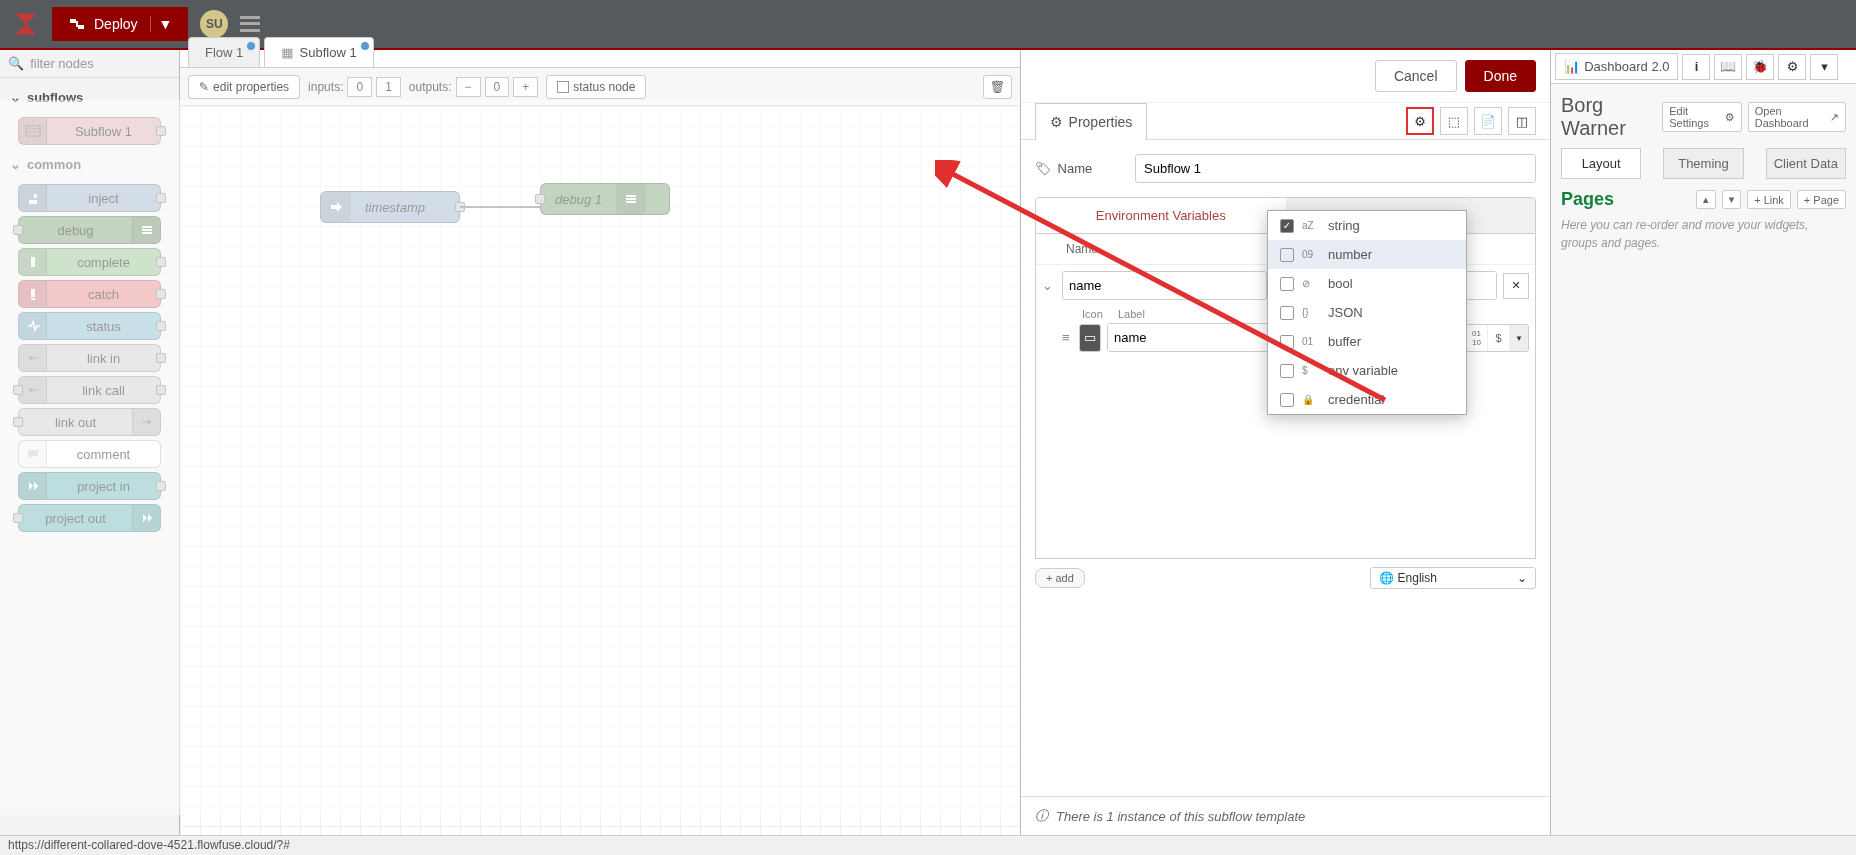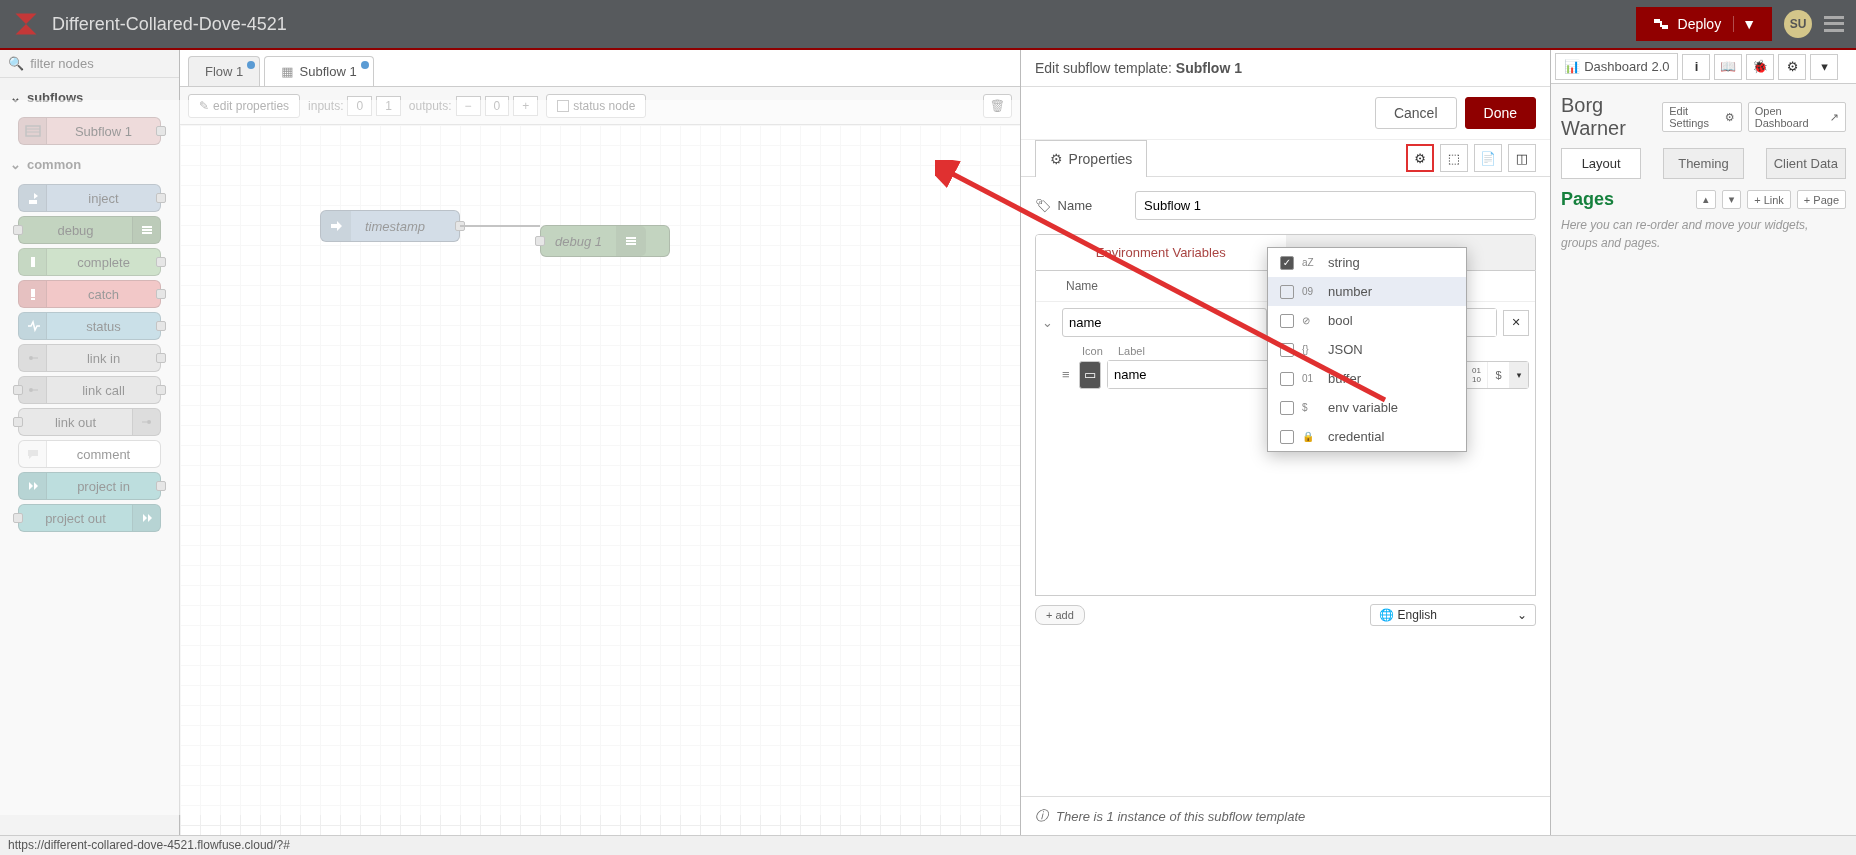--- a/index.html
+++ b/index.html
@@ -20,21 +20,21 @@
 .palette-scroll { flex: 1; overflow-y: auto; padding: 4px 0; position: relative; }
 .palette-category { padding: 8px 10px; font-weight: bold; color: #555; cursor: pointer; display: flex; align-items: center; gap: 6px; font-size: 13px; }
 .palette-node { margin: 4px 18px 4px 18px; height: 28px; border-radius: 6px; display: flex; align-items: center; font-size: 13px; color: #333; position: relative; border: 1px solid rgba(0,0,0,0.25); }
 .palette-node .pn-icon { width: 28px; height: 100%; display: flex; align-items: center; justify-content: center; border-right: 1px solid rgba(0,0,0,0.15); border-radius: 5px 0 0 5px; }
 .palette-node .pn-icon.r { border-left: 1px solid rgba(0,0,0,0.15); border-right: none; border-radius: 0 5px 5px 0; }
 .palette-node .pn-label { flex: 1; text-align: center; }
 .port { width: 10px; height: 10px; background: #ccc; border: 1px solid #888; border-radius: 2px; position: absolute; top: 50%; transform: translateY(-50%); }
 .port.left { left: -6px; }
 .port.right { right: -6px; }
 .workspace { flex: 1; position: relative; background: #fff; display: flex; flex-direction: column; }
-.tabs { height: 37px; border-bottom: 1px solid #ccc; display: flex; align-items: flex-end; padding: 0 8px; background: #fff; }
+.tabs { height: 18px; border-bottom: 1px solid #ccc; display: flex; align-items: flex-end; padding: 0 8px; background: #fff; }
 .tab { padding: 7px 16px; border: 1px solid #ccc; border-bottom: none; margin-right: 4px; background: #f0f0f0; color: #666; border-radius: 4px 4px 0 0; display: flex; align-items: center; gap: 6px; position: relative; }
 .tab.active { background: #fff; color: #555; }
 .tab-dot { width: 8px; height: 8px; background: #5a9bd4; border-radius: 50%; position: absolute; top: 4px; right: 4px; }
 .toolbar { height: 38px; border-bottom: 1px solid #ccc; display: flex; align-items: center; padding: 0 8px; gap: 8px; background: #f7f7f7; }
 .tool-btn { padding: 4px 10px; border: 1px solid #ccc; border-radius: 3px; background: #fff; font-size: 12px; color: #666; cursor: pointer; display: flex; align-items: center; gap: 4px; }
 .tool-group { display: flex; align-items: center; gap: 4px; }
 .tool-label { font-size: 12px; color: #888; }
 .tool-num { border: 1px solid #ccc; padding: 2px 8px; font-size: 12px; color: #888; background: #fff; }
 .canvas { flex: 1; background-image: linear-gradient(#eee 1px, transparent 1px), linear-gradient(90deg, #eee 1px, transparent 1px); background-size: 20px 20px; position: relative; }
 .flow-node { position: absolute; height: 32px; border-radius: 6px; display: flex; align-items: center; border: 1px solid rgba(0,0,0,0.3); font-size: 13px; }
@@ -109,21 +109,20 @@
 </style>
 </head>
 <body>
 
 <div class="header">
   <div class="logo">
     <svg viewBox="0 0 32 32">
         <path fill="#c43838" d="M4 4 L28 4 L16 16 L28 28 L4 28 L16 16 Z"></path>
       </svg>
   </div>
-  <div class="instance-name">Different-Collared-Dove-4521</div>
   <button class="deploy-btn">
     <svg width="18" height="14" viewBox="0 0 18 14">
         <path fill="#fff" d="M2 2h6v4H2zM10 8h6v4h-6zM8 4h2v6H8z"></path>
       </svg>
     <span>Deploy</span>
     <span class="caret">▼</span>
   </button>
   <div class="user-icon">SU</div>
   <div class="hamburger">
       <span></span>
@@ -310,38 +309,35 @@
       <div class="flow-node" style="background:#a6bbcf; left:140px; top:85px; width:140px">
         <div class="fn-icon" style="background:rgba(0,0,0,0.1)">
             <svg width="16" height="16">
               <path fill="#fff" d="M3 6h6V3l5 5-5 5v-3H3z"></path>
             </svg>
           </div>
         <div class="fn-label">timestamp</div>
         <div class="port right"></div>
       </div>
       <div class="wire" style="left:280px; top:100px; width:80px"></div>
-      <div class="flow-node r" style="background:#87a980; left:360px; top:100px; width:130px">
+      <div class="flow-node r" style="background:#87a980; left:360px; top:77px; width:130px">
         <div class="port left"></div>
         <div class="fn-label">debug 1</div>
         <div class="fn-icon" style="background:rgba(0,0,0,0.1)">
             <svg width="14" height="14">
               <rect x="2" y="3" width="10" height="2" fill="#fff"></rect>
               <rect x="2" y="6" width="10" height="2" fill="#fff"></rect>
               <rect x="2" y="9" width="10" height="2" fill="#fff"></rect>
             </svg>
           </div>
       </div>
     </div>
   </div>
 
   <div class="editor-panel">
-    <div class="editor-header">
-      <span>Edit subflow template: </span><b>Subflow 1</b>
-    </div>
     <div class="editor-actions">
       <button class="btn btn-cancel">Cancel</button>
       <button class="btn btn-done">Done</button>
     </div>
     <div class="editor-tabs">
       <div class="editor-tab">
         <span>⚙</span>
         <span>Properties</span>
       </div>
       <div class="editor-tab-icons">

